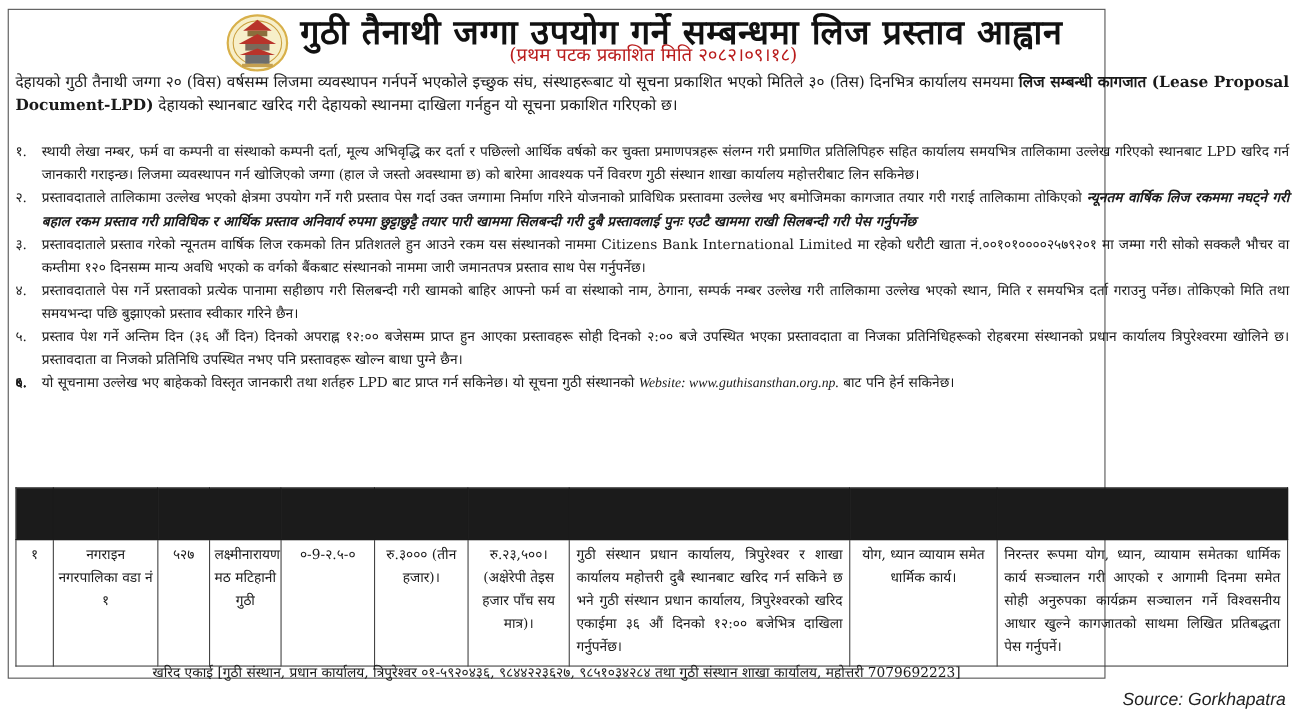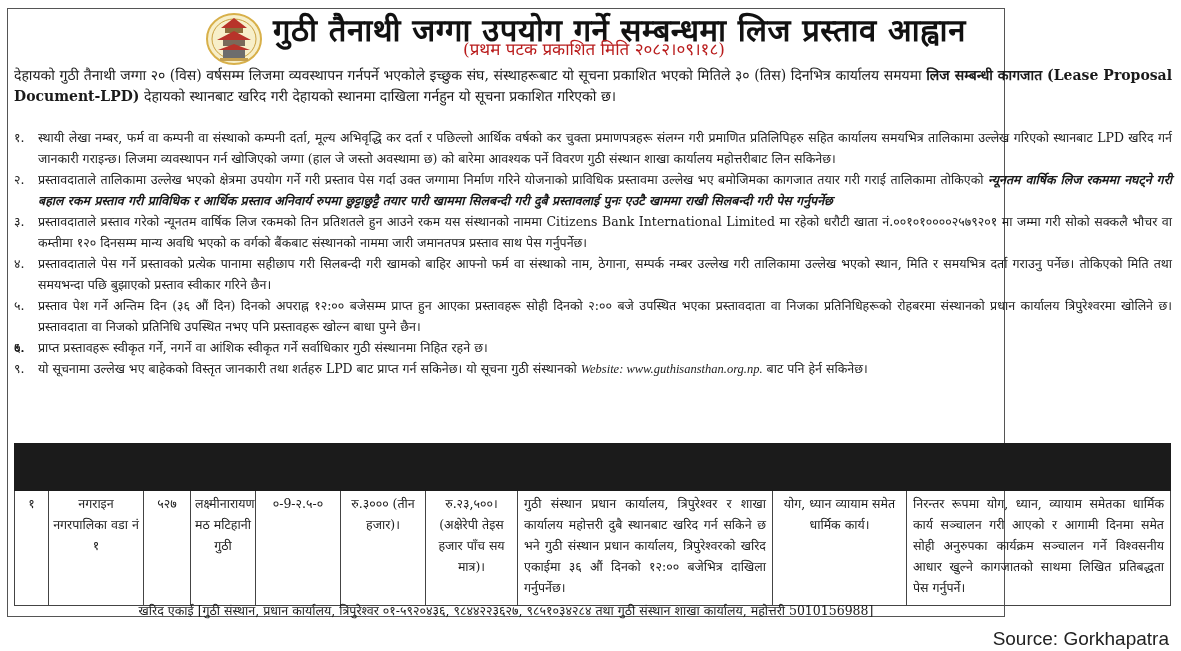--- a/index.html
+++ b/index.html
@@ -51,22 +51,22 @@
     font-size:12.5px; line-height:21px; padding:2px 4px 4px;
     height:108px;
   }
   tbody td.just { text-align:justify; text-align-last:left; padding:2px 6px;margin-left:32px; }
   .purchase {
     position:absolute; left:0; top:594px; width:100%; text-align:center;
     font-size:12.5px; line-height:16px; border-top:0;
   }
   .source {
     position:absolute; right:12px; top:628px;
-    font-family:"Liberation Sans","DejaVu Sans",sans-serif; 
-    font-size:19px; color:#222;
+    font-family:"Liberation Sans","DejaVu Sans",sans-serif; font-style:italic;
+    font-size:16px; color:#222;
   }
 </style>
 </head>
 <body>
 
 <div class="frame">
 
   <div class="header">
     <div class="logo">
       <svg width="58" height="54" viewBox="0 0 58 54">
@@ -91,21 +91,21 @@
 
 
   <ol class="conditions">
     <li><span class="num">१.</span><span>स्थायी लेखा नम्बर, फर्म वा कम्पनी वा संस्थाको कम्पनी दर्ता, मूल्य अभिवृद्धि कर दर्ता र पछिल्लो आर्थिक वर्षको कर चुक्ता प्रमाणपत्रहरू संलग्न गरी प्रमाणित प्रतिलिपिहरु सहित कार्यालय समयभित्र तालिकामा उल्लेख गरिएको स्थानबाट LPD खरिद गर्न जानकारी गराइन्छ। लिजमा व्यवस्थापन गर्न खोजिएको जग्गा (हाल जे  जस्तो अवस्थामा छ) को बारेमा आवश्यक पर्ने विवरण गुठी संस्थान शाखा कार्यालय महोत्तरीबाट लिन सकिनेछ।</span></li>
     <li><span class="num">२.</span><span>प्रस्तावदाताले तालिकामा उल्लेख भएको क्षेत्रमा उपयोग गर्ने गरी प्रस्ताव पेस गर्दा उक्त जग्गामा निर्माण गरिने योजनाको प्राविधिक प्रस्तावमा उल्लेख भए बमोजिमका कागजात तयार गरी गराई तालिकामा तोकिएको </span><span class="em">न्यूनतम वार्षिक लिज रकममा नघट्ने गरी बहाल रकम प्रस्ताव गरी प्राविधिक र आर्थिक प्रस्ताव अनिवार्य रुपमा छुट्टाछुट्टै तयार पारी खाममा सिलबन्दी गरी दुबै प्रस्तावलाई पुनः एउटै खाममा राखी सिलबन्दी गरी पेस गर्नुपर्नेछ</span></li>
     <li><span class="num">३.</span><span>प्रस्तावदाताले प्रस्ताव गरेको न्यूनतम वार्षिक लिज रकमको तिन प्रतिशतले हुन आउने रकम यस संस्थानको नाममा Citizens Bank International Limited मा रहेको धरौटी खाता नं.००१०१००००२५७९२०१ मा जम्मा गरी सोको सक्कलै भौचर वा कम्तीमा १२० दिनसम्म मान्य अवधि भएको क वर्गको बैंकबाट संस्थानको नाममा जारी जमानतपत्र प्रस्ताव साथ पेस गर्नुपर्नेछ।</span></li>
     <li><span class="num">४.</span><span>प्रस्तावदाताले पेस गर्ने प्रस्तावको प्रत्येक पानामा सहीछाप गरी सिलबन्दी गरी खामको बाहिर आफ्नो फर्म वा संस्थाको नाम, ठेगाना, सम्पर्क नम्बर उल्लेख गरी तालिकामा उल्लेख भएको स्थान, मिति र समयभित्र दर्ता गराउनु पर्नेछ। तोकिएको मिति तथा समयभन्दा पछि बुझाएको प्रस्ताव स्वीकार गरिने छैन।</span></li>
     <li><span class="num">५.</span><span>प्रस्ताव पेश गर्ने अन्तिम दिन (३६ औं दिन) दिनको अपराह्न १२:०० बजेसम्म प्राप्त हुन आएका प्रस्तावहरू सोही दिनको २:०० बजे उपस्थित भएका प्रस्तावदाता वा निजका प्रतिनिधिहरूको रोहबरमा संस्थानको प्रधान कार्यालय त्रिपुरेश्वरमा खोलिने छ। प्रस्तावदाता वा निजको प्रतिनिधि उपस्थित नभए पनि प्रस्तावहरू खोल्न बाधा पुग्ने छैन।</span></li>
     <li><span class="num">६.</span></li>
     <li><span class="num">७.</span></li>
-    <li><span class="num">८.</span><span>प्राप्त प्रस्तावहरू स्वीकृत गर्ने, नगर्ने वा आंशिक स्वीकृत गर्ने सर्वाधिकार गुठी संस्थानमा निहित रहने छ।</span></li>
+    <li><span class="num">८.</span></li>
     <li><span class="num">९.</span><span>यो सूचनामा उल्लेख भए बाहेकको विस्तृत जानकारी तथा शर्तहरु LPD बाट प्राप्त गर्न सकिनेछ। यो सूचना गुठी संस्थानको </span><i>Website: www.guthisansthan.org.np.</i><span> बाट पनि हेर्न सकिनेछ।</span></li>
   </ol>
 
   <div class="table-wrap">
     <table>
       <colgroup>
         <col style="width:34px">
           <col style="width:95px">
           <col style="width:47px">
           <col style="width:65px">
@@ -140,16 +140,16 @@
           <td>रु.३००० (तीन हजार)।</td>
           <td>रु.२३,५००। (अक्षेरेपी तेइस हजार पाँच सय मात्र)।</td>
           <td class="just">गुठी संस्थान प्रधान कार्यालय, त्रिपुरेश्वर र शाखा कार्यालय महोत्तरी दुबै स्थानबाट खरिद गर्न सकिने छ भने गुठी संस्थान प्रधान कार्यालय, त्रिपुरेश्वरको खरिद एकाईमा ३६ औं दिनको १२:०० बजेभित्र दाखिला गर्नुपर्नेछ।</td>
           <td>योग, ध्यान व्यायाम समेत धार्मिक कार्य।</td>
           <td class="just">निरन्तर रूपमा योग, ध्यान, व्यायाम समेतका धार्मिक कार्य सञ्चालन गरी आएको र आगामी दिनमा समेत सोही अनुरुपका कार्यक्रम सञ्चालन गर्ने विश्वसनीय आधार खुल्ने कागजातको साथमा लिखित प्रतिबद्धता पेस गर्नुपर्ने।</td>
         </tr>
       </tbody>
     </table>
   </div>
 
-  <div class="purchase">खरिद एकाई [गुठी संस्थान, प्रधान कार्यालय, त्रिपुरेश्वर ०१-५९२०४३६, ९८४४२२३६२७, ९८५१०३४२८४ तथा गुठी संस्थान शाखा कार्यालय, महोत्तरी 5010156988]</div>
+  <div class="purchase">खरिद एकाई [गुठी संस्थान, प्रधान कार्यालय, त्रिपुरेश्वर ०१-५९२०४३६, ९८४४२२३६२७, ९८५१०३४२८४ तथा गुठी संस्थान शाखा कार्यालय, महोत्तरी 7079692223]</div>
 </div>
 
 <div class="source">Source: Gorkhapatra</div>
 
 </body></html>

